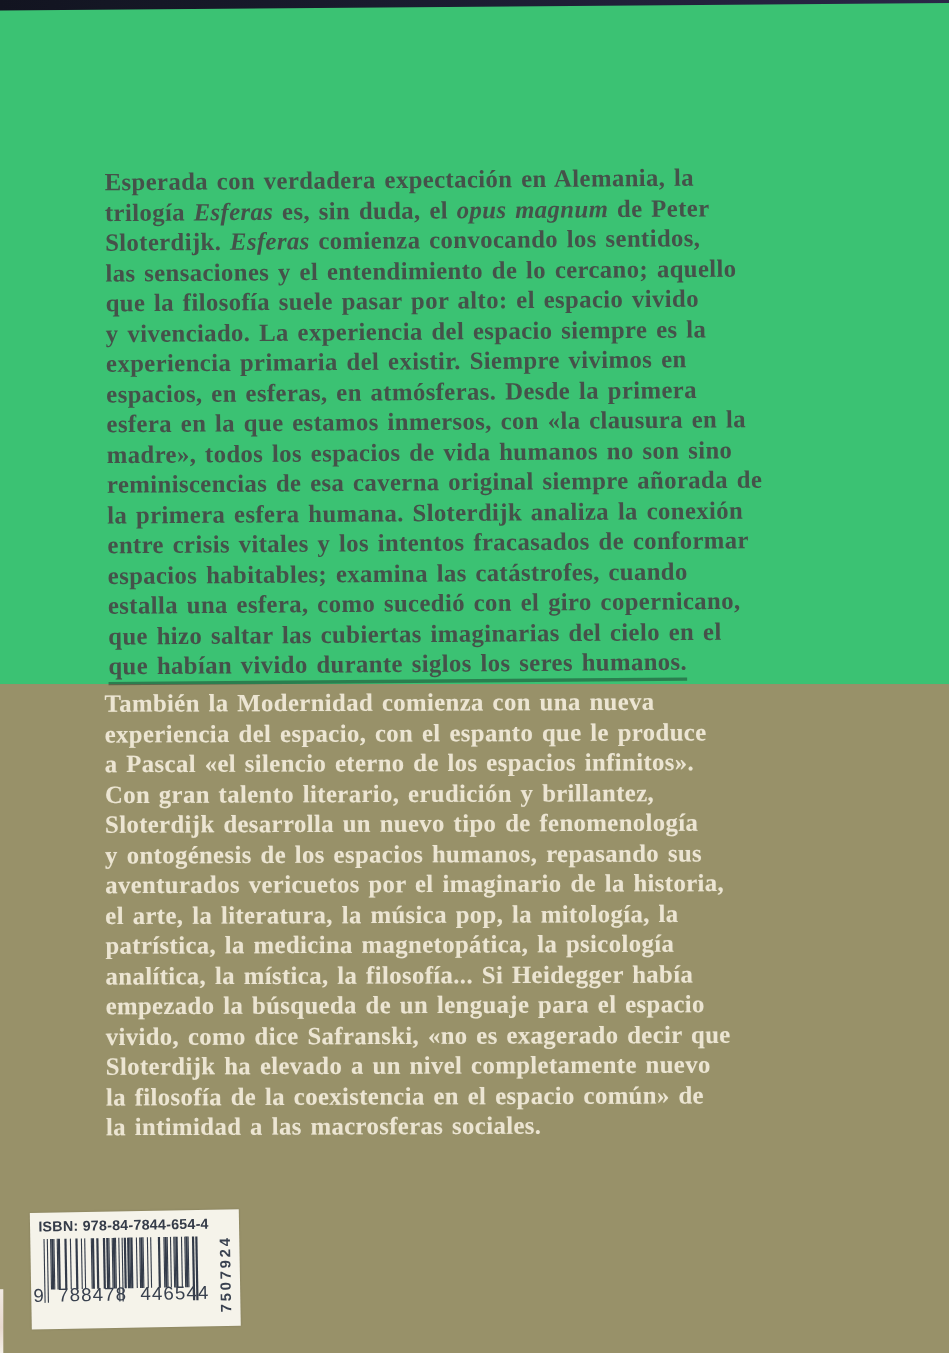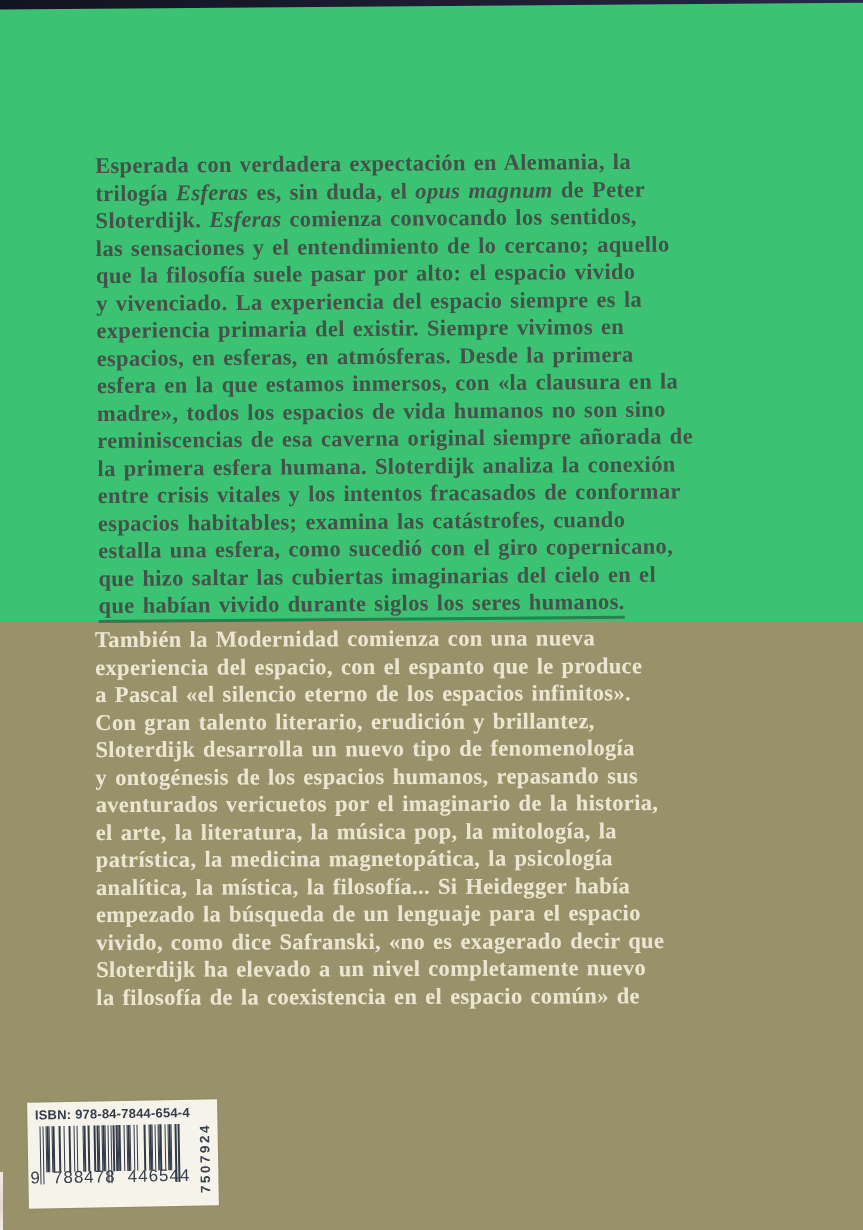--- a/index.html
+++ b/index.html
@@ -102,20 +102,21 @@
       <div class="line">Sloterdijk desarrolla un nuevo tipo de fenomenología</div>
       <div class="line">y ontogénesis de los espacios humanos, repasando sus</div>
       <div class="line">aventurados vericuetos por el imaginario de la historia,</div>
       <div class="line">el arte, la literatura, la música pop, la mitología, la</div>
       <div class="line">patrística, la medicina magnetopática, la psicología</div>
       <div class="line">analítica, la mística, la filosofía... Si Heidegger había</div>
       <div class="line">empezado la búsqueda de un lenguaje para el espacio</div>
       <div class="line">vivido, como dice Safranski, «no es exagerado decir que</div>
       <div class="line">Sloterdijk ha elevado a un nivel completamente nuevo</div>
       <div class="line">la filosofía de la coexistencia en el espacio común» de</div>
+      <div class="line">la intimidad a las macrosferas sociales.</div>
     </div>
 
   <div class="isbn-label">
     <div class="isbn-text">ISBN: 978-84-7844-654-4</div>
     <div class="barcode-bars">
         <div class="module bar guard"></div>
         <div class="module guard"></div>
         <div class="module bar guard"></div>
         <div class="module"></div>
         <div class="module bar"></div>

